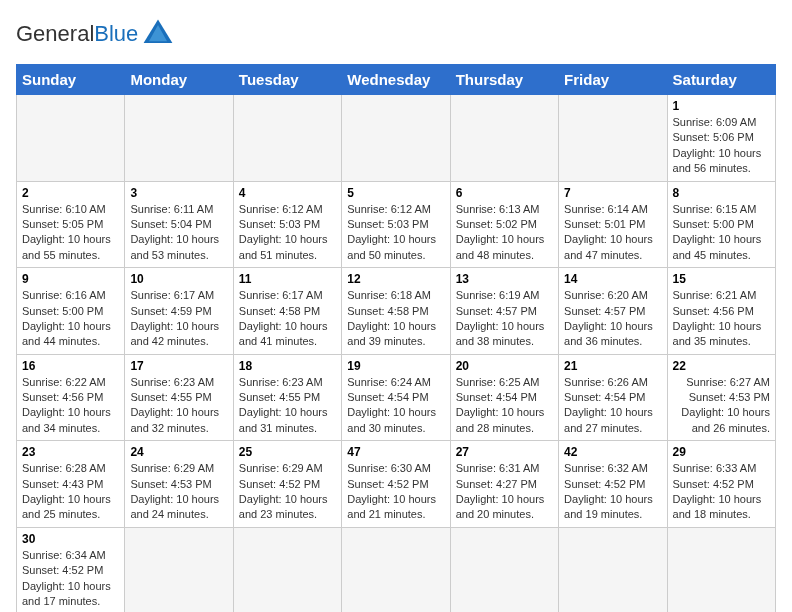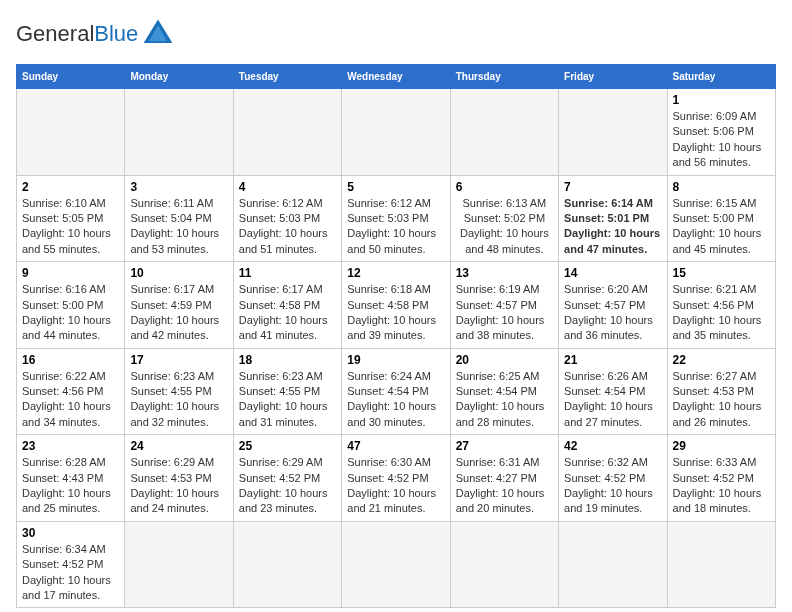--- a/index.html
+++ b/index.html
@@ -46,21 +46,21 @@
     .calendar {
       width: 100%;
       border-collapse: collapse;
       font-size: 10.5px;
     }
     .calendar th {
       background: #2e6fcc;
       color: #fff;
       text-align: left;
       padding: 6px 5px;
-      font-size: 10px;
+      font-size: 15px;
       font-weight: bold;
       border: 1px solid #2e6fcc;
     }
     .calendar td {
       border: 1px solid #ccc;
       vertical-align: top;
       padding: 4px 5px;
       min-height: 80px;
       width: calc(100% / 7);
       background: #fff;
@@ -156,27 +156,27 @@
 Daylight: 10 hours and 51 minutes.</div>
         </td>
         <td>
           <span class="day-number">5</span>
           <div class="day-info" style="white-space: pre-line;">Sunrise: 6:12 AM
 Sunset: 5:03 PM
 Daylight: 10 hours and 50 minutes.</div>
         </td>
         <td>
           <span class="day-number">6</span>
-          <div class="day-info" style="white-space: pre-line; text-align: center;">Sunrise: 6:13 AM
+          <div class="day-info" style="white-space: pre-line;">Sunrise: 6:13 AM
 Sunset: 5:02 PM
 Daylight: 10 hours and 48 minutes.</div>
         </td>
         <td>
           <span class="day-number">7</span>
-          <div class="day-info" style="white-space: pre-line; font-weight: bold;">Sunrise: 6:14 AM
+          <div class="day-info" style="white-space: pre-line;">Sunrise: 6:14 AM
 Sunset: 5:01 PM
 Daylight: 10 hours and 47 minutes.</div>
         </td>
         <td>
           <span class="day-number">8</span>
           <div class="day-info" style="white-space: pre-line;">Sunrise: 6:15 AM
 Sunset: 5:00 PM
 Daylight: 10 hours and 45 minutes.</div>
         </td>
       </tr>
@@ -256,21 +256,21 @@
 Daylight: 10 hours and 28 minutes.</div>
         </td>
         <td>
           <span class="day-number">21</span>
           <div class="day-info" style="white-space: pre-line;">Sunrise: 6:26 AM
 Sunset: 4:54 PM
 Daylight: 10 hours and 27 minutes.</div>
         </td>
         <td>
           <span class="day-number">22</span>
-          <div class="day-info" style="white-space: pre-line;">Sunrise: 6:27 AM
+          <div class="day-info" style="white-space: pre-line; text-align: right;">Sunrise: 6:27 AM
 Sunset: 4:53 PM
 Daylight: 10 hours and 26 minutes.</div>
         </td>
       </tr>
       <tr>
         <td>
           <span class="day-number">23</span>
           <div class="day-info" style="white-space: pre-line;">Sunrise: 6:28 AM
 Sunset: 4:43 PM
 Daylight: 10 hours and 25 minutes.</div>

